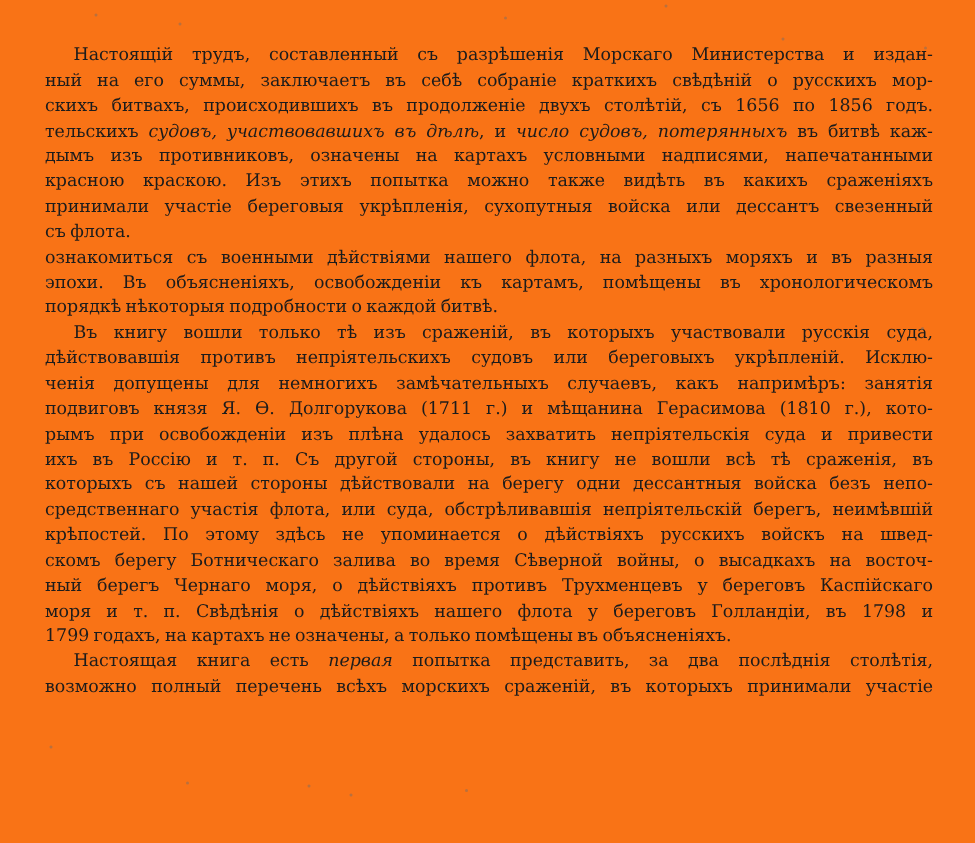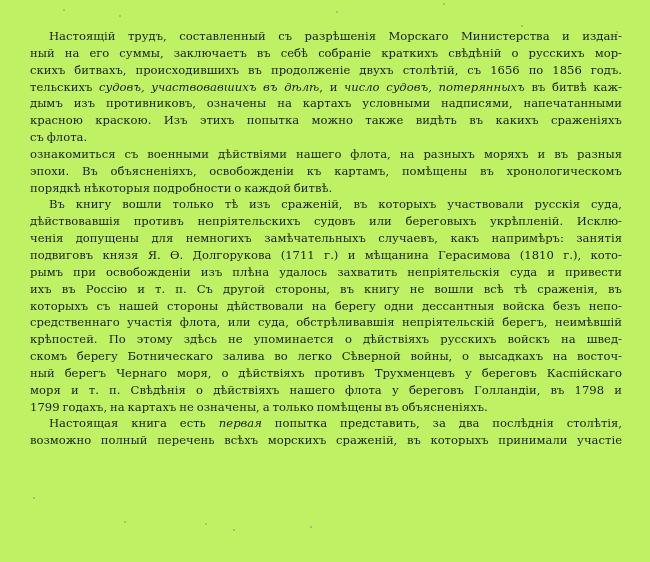--- a/index.html
+++ b/index.html
@@ -41,42 +41,43 @@
   .speck {
     position: absolute;
     border-radius: 50%;
     background: #6d6d6d;
     opacity: 0.45;
   }
 </style>
 </head>
 <body>
 
-<div class="page" style="background: #bef264; text-decoration: underline;">
+<div class="page" style="background: #f97316; text-decoration: underline;">
   <div class="text-block" style="color: rgb(28, 28, 28);">
       <div class="line just indent"><span>Настоящій трудъ, составленный съ разрѣшенія Морскаго Министерства и издан-</span></div>
       <div class="line just"><span>ный на его суммы, заключаетъ въ себѣ собраніе краткихъ свѣдѣній о русскихъ мор-</span></div>
       <div class="line just"><span>скихъ битвахъ, происходившихъ въ продолженіе двухъ столѣтій, съ 1656 по 1856 годъ.</span></div>
       <div class="line just"><span>тельскихъ </span><span class="it">судовъ, участвовавшихъ въ дѣлѣ</span><span>, и </span><span class="it">число судовъ, потерянныхъ</span><span> въ битвѣ каж-</span></div>
       <div class="line just"><span>дымъ изъ противниковъ, означены на картахъ условными надписями, напечатанными</span></div>
       <div class="line just"><span>красною краскою. Изъ этихъ попытка можно также видѣть въ какихъ сраженіяхъ</span></div>
+      <div class="line just"><span>принимали участіе береговыя укрѣпленія, сухопутныя войска или дессантъ свезенный</span></div>
       <div class="line"><span>съ флота.</span></div>
       <div class="line just"><span>ознакомиться съ военными дѣйствіями нашего флота, на разныхъ моряхъ и въ разныя</span></div>
       <div class="line just"><span>эпохи. Въ объясненіяхъ, освобожденіи къ картамъ, помѣщены въ хронологическомъ</span></div>
       <div class="line"><span>порядкѣ нѣкоторыя подробности о каждой битвѣ.</span></div>
       <div class="line just indent"><span>Въ книгу вошли только тѣ изъ сраженій, въ которыхъ участвовали русскія суда,</span></div>
       <div class="line just"><span>дѣйствовавшія противъ непріятельскихъ судовъ или береговыхъ укрѣпленій. Исклю-</span></div>
       <div class="line just"><span>ченія допущены для немногихъ замѣчательныхъ случаевъ, какъ напримѣръ: занятія</span></div>
       <div class="line just"><span>подвиговъ князя Я. Ѳ. Долгорукова (1711 г.) и мѣщанина Герасимова (1810 г.), кото-</span></div>
       <div class="line just"><span>рымъ при освобожденіи изъ плѣна удалось захватить непріятельскія суда и привести</span></div>
       <div class="line just"><span>ихъ въ Россію и т. п. Съ другой стороны, въ книгу не вошли всѣ тѣ сраженія, въ</span></div>
       <div class="line just"><span>которыхъ съ нашей стороны дѣйствовали на берегу одни дессантныя войска безъ непо-</span></div>
       <div class="line just"><span>средственнаго участія флота, или суда, обстрѣливавшія непріятельскій берегъ, неимѣвшій</span></div>
       <div class="line just"><span>крѣпостей. По этому здѣсь не упоминается о дѣйствіяхъ русскихъ войскъ на швед-</span></div>
-      <div class="line just"><span>скомъ берегу Ботническаго залива во легко Сѣверной войны, о высадкахъ на восточ-</span></div>
+      <div class="line just"><span>скомъ берегу Ботническаго залива во время Сѣверной войны, о высадкахъ на восточ-</span></div>
       <div class="line just"><span>ный берегъ Чернаго моря, о дѣйствіяхъ противъ Трухменцевъ у береговъ Каспійскаго</span></div>
       <div class="line just"><span>моря и т. п. Свѣдѣнія о дѣйствіяхъ нашего флота у береговъ Голландіи, въ 1798 и</span></div>
       <div class="line"><span>1799 годахъ, на картахъ не означены, а только помѣщены въ объясненіяхъ.</span></div>
       <div class="line just indent"><span>Настоящая книга есть </span><span class="it">первая</span><span> попытка представить, за два послѣднія столѣтія,</span></div>
       <div class="line just"><span>возможно полный перечень всѣхъ морскихъ сраженій, въ которыхъ принимали участіе</span></div>
     </div>
   <div class="speckles">
       <span class="speck" style="left: 247px; top: 102px; width: 3px; height: 3px;"></span>
       <span class="speck" style="left: 119px; top: 15px; width: 2px; height: 2px;"></span>
       <span class="speck" style="left: 63px; top: 9px; width: 2px; height: 2px;"></span>

